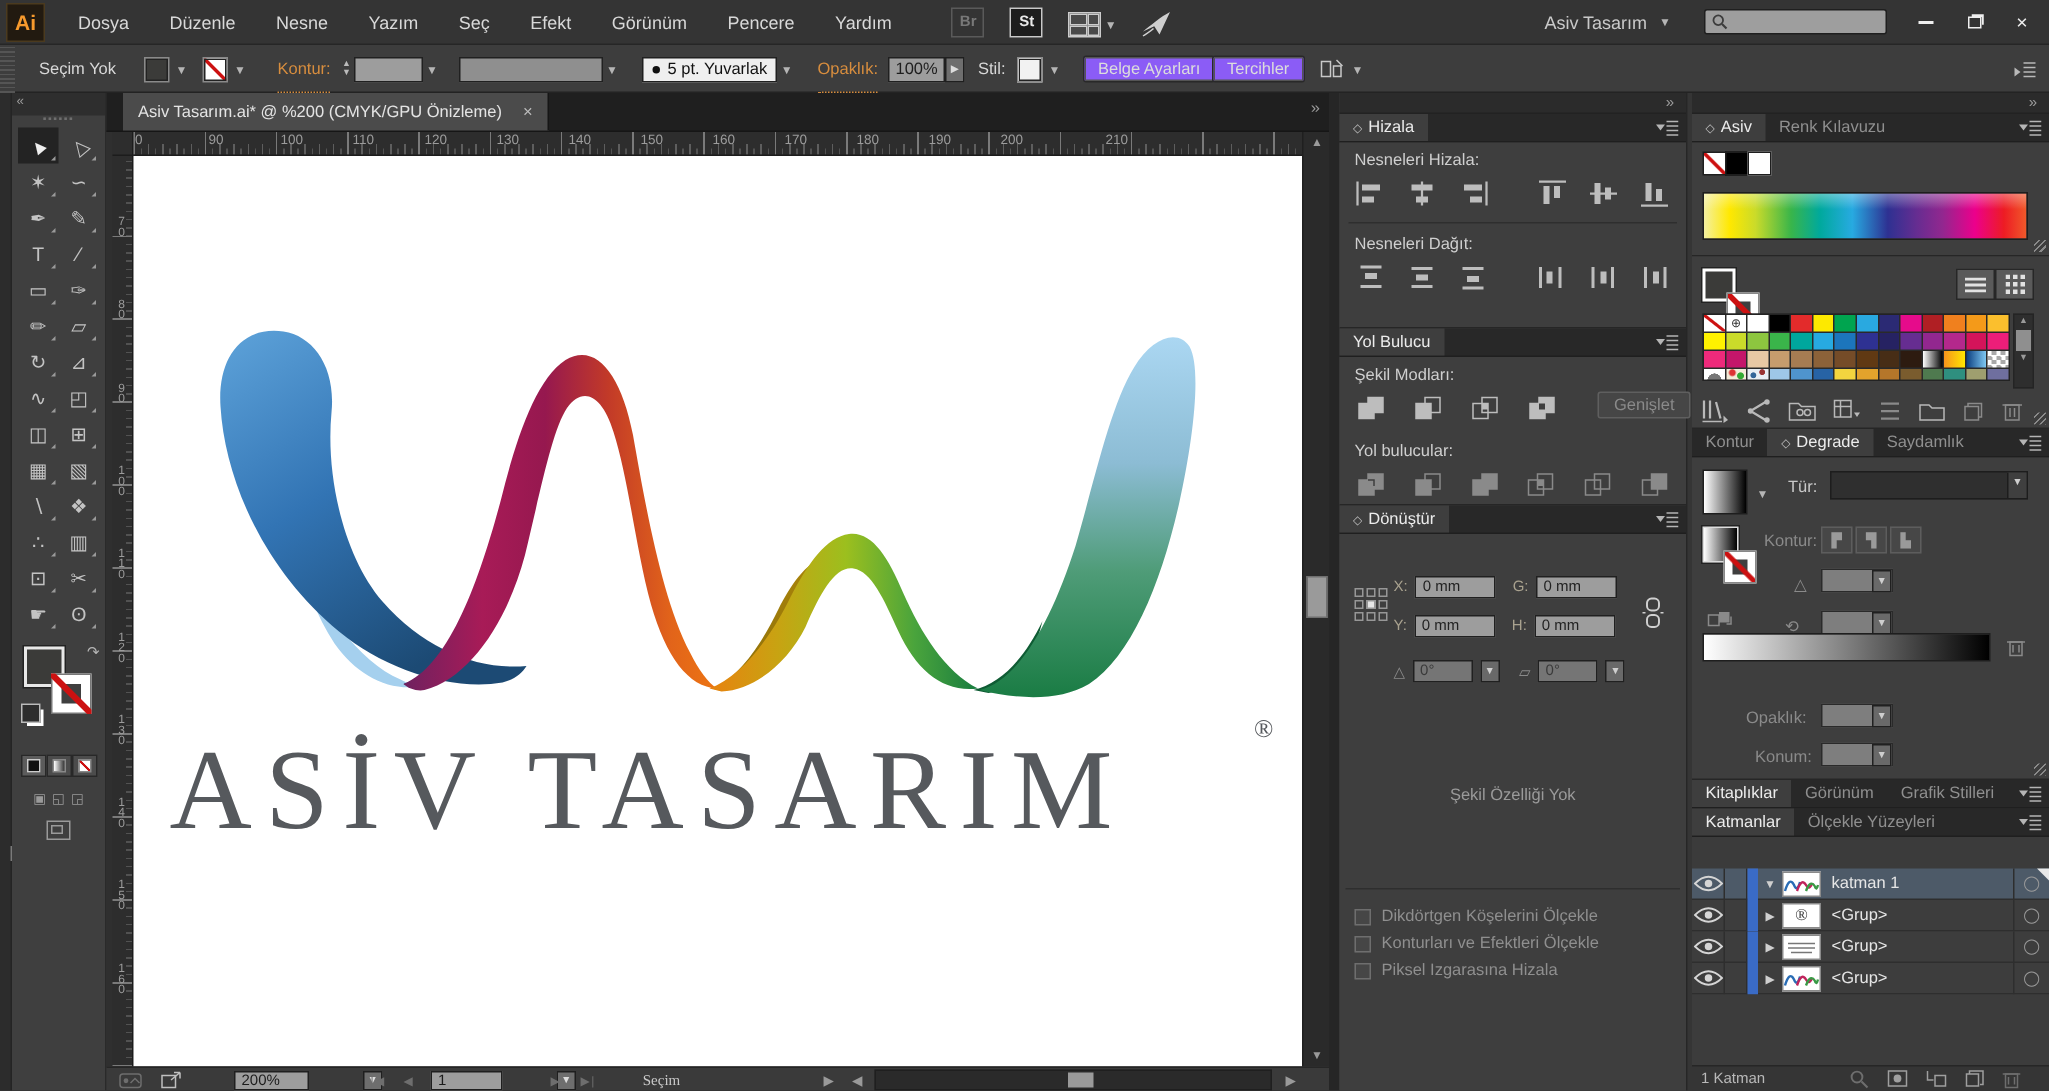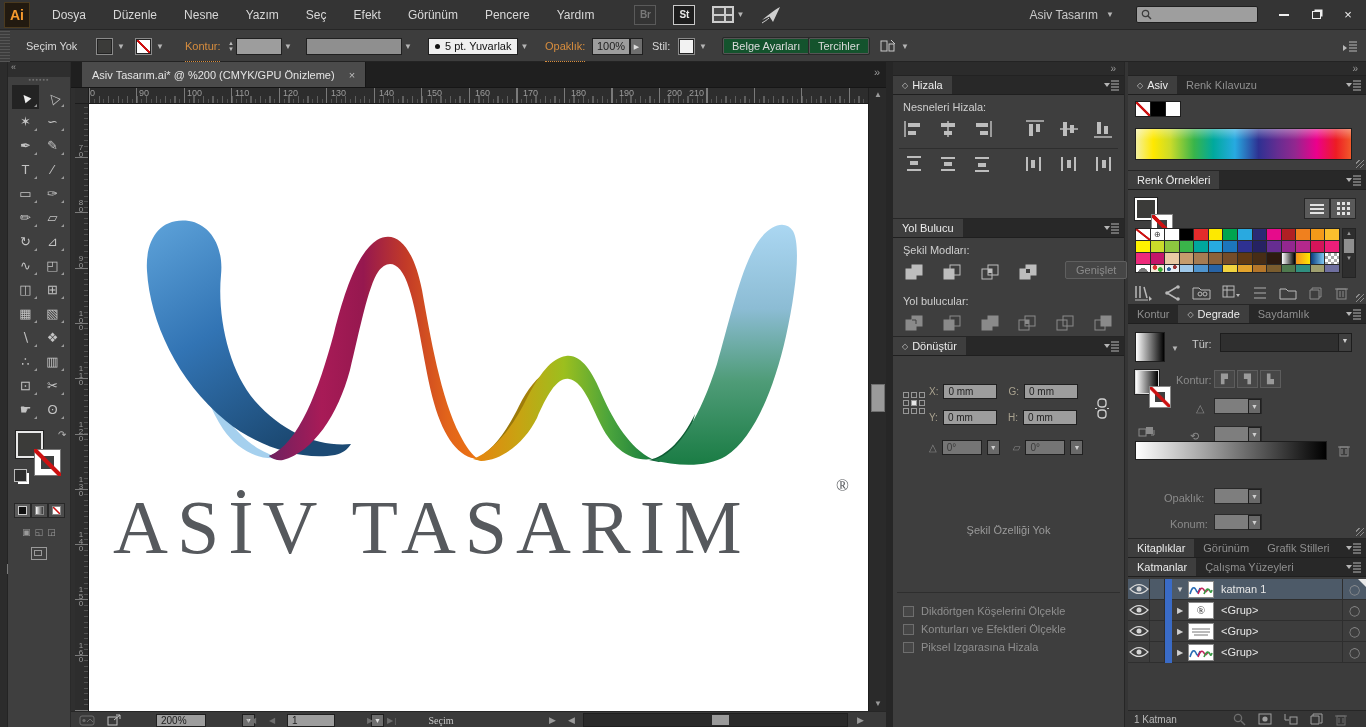--- a/index.html
+++ b/index.html
@@ -27,21 +27,21 @@
   
   #controlbar{left:0;top:30px;width:1366px;height:32px;background:#3d3d3d;border-bottom:1px solid #232323;}
   #controlbar .cb{position:absolute;top:0;height:32px;display:flex;align-items:center;}
   .orange-lbl{color:#d78d3e;border-bottom:1px dotted #d78d3e;font-size:11px;}
   .plain-lbl{color:#d8d8d8;font-size:11px;}
   .swatch-sm{width:17px;height:17px;border:1px solid #8a8a8a;background:#3b3b39;box-shadow:0 0 0 1px #222 inset;}
   .swatch-none{background:linear-gradient(to top right,#fff 44%,#cc1111 45%,#cc1111 55%,#fff 56%);}
   .dd{color:#b5b5b5;font-size:8px;margin-left:2px;}
   .field{background:#9d9d9d;color:#1e1e1e;border:1px solid #202020;font-size:11px;height:17px;display:flex;align-items:center;padding:0 4px;}
   .stepper{display:flex;flex-direction:column;gap:1px;font-size:6px;color:#bbb;line-height:5px;margin-right:2px;}
-  .btn{background:#14532d;border:1px solid #292929;box-shadow:0 0 0 1px #555 inset;color:#dcdcdc;font-size:11px;padding:2px 9px;border-radius:2px;}
+  .btn{background:#8b5cf6;border:1px solid #292929;box-shadow:0 0 0 1px #555 inset;color:#dcdcdc;font-size:11px;padding:2px 9px;border-radius:2px;}
   .brush-box{background:#8f8f8f;border:1px solid #202020;height:17px;}
   .white-box{background:#efefef;border:1px solid #202020;height:17px;color:#111;font-size:11px;display:flex;align-items:center;padding:0 6px;gap:5px;}
 
   
   #rail{left:0;top:62px;width:8px;height:665px;background:#2c2c2c;border-right:1px solid #242424;}
   #toolbar{left:8px;top:62px;width:63px;height:665px;background:#3f3f3f;border-right:1px solid #2a2a2a;}
   #tb-head{height:15px;background:#2e2e2e;color:#9a9a9a;font-size:9px;padding-left:3px;}
   #tb-grip{height:8px;text-align:center;color:#6e6e6e;font-size:7px;letter-spacing:1px;line-height:6px;}
   #tool-grid{display:grid;grid-template-columns:27px 27px;justify-content:center;}
   .tool{width:27px;height:24px;display:flex;align-items:center;justify-content:center;color:#c3c3c3;font-size:13px;position:relative;}
@@ -193,21 +193,21 @@
         <span>Dosya</span>
         <span>Düzenle</span>
         <span>Nesne</span>
         <span>Yazım</span>
         <span>Seç</span>
         <span>Efekt</span>
         <span>Görünüm</span>
         <span>Pencere</span>
         <span>Yardım</span>
       </div>
-    <div style="display:flex;gap:17px;margin-left:40px;align-items:center;">
+    <div style="display:flex;gap:17px;margin-left:40px;align-items:flex-end;">
       <div class="mini-app">Br</div>
       <div class="mini-app lit">St</div>
       <div style="display:flex;align-items:center;">
         <span id="arrange-icon">
             <b></b>
             <b></b>
             <b></b>
             <b></b>
           </span>
         <span class="dd">▼</span>
@@ -478,21 +478,21 @@
         <span style="left: 146px;">110</span>
         <span style="left: 194px;">120</span>
         <span style="left: 242px;">130</span>
         <span style="left: 290px;">140</span>
         <span style="left: 338px;">150</span>
         <span style="left: 386px;">160</span>
         <span style="left: 434px;">170</span>
         <span style="left: 482px;">180</span>
         <span style="left: 530px;">190</span>
         <span style="left: 578px;">200</span>
-        <span style="left: 600px;">210</span>
+        <span style="left: 648px;">210</span>
       </div>
     <div id="vruler">
         <span style="top: 40px;">7<br>0</span>
         <span style="top: 95.3px;">8<br>0</span>
         <span style="top: 150.6px;">9<br>0</span>
         <span style="top: 205.9px;">1<br>0<br>0</span>
         <span style="top: 261.2px;">1<br>1<br>0</span>
         <span style="top: 316.5px;">1<br>2<br>0</span>
         <span style="top: 371.8px;">1<br>3<br>0</span>
         <span style="top: 427.1px;">1<br>4<br>0</span>
@@ -666,20 +666,21 @@
           </span>
           <span class="ib">
             <svg width="20" height="18" viewBox="0 0 20 18">
               <line x1="1" y1="17" x2="19" y2="17" stroke="currentColor" stroke-width="1.5"></line>
               <rect x="4" y="2" width="4" height="12" fill="currentColor"></rect>
               <rect x="11" y="6" width="4" height="8" fill="currentColor"></rect>
             </svg>
           </span>
         </div>
       <div class="hr-div"></div>
+      <div class="sec-lbl">Nesneleri Dağıt:</div>
       <div class="icon-row" id="dist-icons" style="gap:9px;">
           <span class="ib">
             <svg width="20" height="18" viewBox="0 0 20 18">
               <rect x="3" y="1" width="14" height="2" fill="currentColor"></rect>
               <rect x="6" y="6" width="8" height="4" fill="currentColor"></rect>
               <rect x="3" y="14" width="14" height="2" fill="currentColor"></rect>
             </svg>
           </span>
           <span class="ib">
             <svg width="20" height="18" viewBox="0 0 20 18">
@@ -914,36 +915,20 @@
     <div class="pbody" style="height:76px;">
       <div id="renk-swatches">
         <span class="rs" style="background:linear-gradient(to top right,#fff 42%,#c11 46%,#c11 54%,#fff 58%);"></span>
         <span class="rs" style="background:#000;"></span>
         <span class="rs" style="background:#fff;"></span>
       </div>
       <div id="spectrum"></div>
       <span class="rz-corner"></span>
     </div>
 
-    <div class="phead">
-      <div class="ptab on">
-        <span>Renk Örnekleri</span>
-      </div>
-      <span class="pmenu">
-        <svg width="15" height="11" viewBox="0 0 15 11">
-            <path d="M0,3 l3,4 3,-4 z" fill="#b5b5b5"></path>
-            <g stroke="#b5b5b5">
-              <line x1="7" y1="1" x2="15" y2="1"></line>
-              <line x1="7" y1="4" x2="15" y2="4"></line>
-              <line x1="7" y1="7" x2="15" y2="7"></line>
-              <line x1="7" y1="10" x2="15" y2="10"></line>
-            </g>
-          </svg>
-      </span>
-    </div>
     <div class="pbody" style="height:115px;">
       <div id="fs-mini">
         <span class="f"></span>
           <span class="s">
             <b></b>
             <i></i>
           </span>
       </div>
       <div class="view-btns">
         <span class="view-btn">
@@ -1193,21 +1178,21 @@
               <line x1="7" y1="10" x2="15" y2="10"></line>
             </g>
           </svg>
         </span>
       </div>
     <div class="phead" id="katman-head">
         <div class="ptab on">
           <span>Katmanlar</span>
         </div>
         <div class="ptab">
-          <span>Çalışma Yüzeyleri</span>
+          <span>Ölçekle Yüzeyleri</span>
         </div>
         <span class="pmenu">
           <svg width="15" height="11" viewBox="0 0 15 11">
             <path d="M0,3 l3,4 3,-4 z" fill="#b5b5b5"></path>
             <g stroke="#b5b5b5">
               <line x1="7" y1="1" x2="15" y2="1"></line>
               <line x1="7" y1="4" x2="15" y2="4"></line>
               <line x1="7" y1="7" x2="15" y2="7"></line>
               <line x1="7" y1="10" x2="15" y2="10"></line>
             </g>

